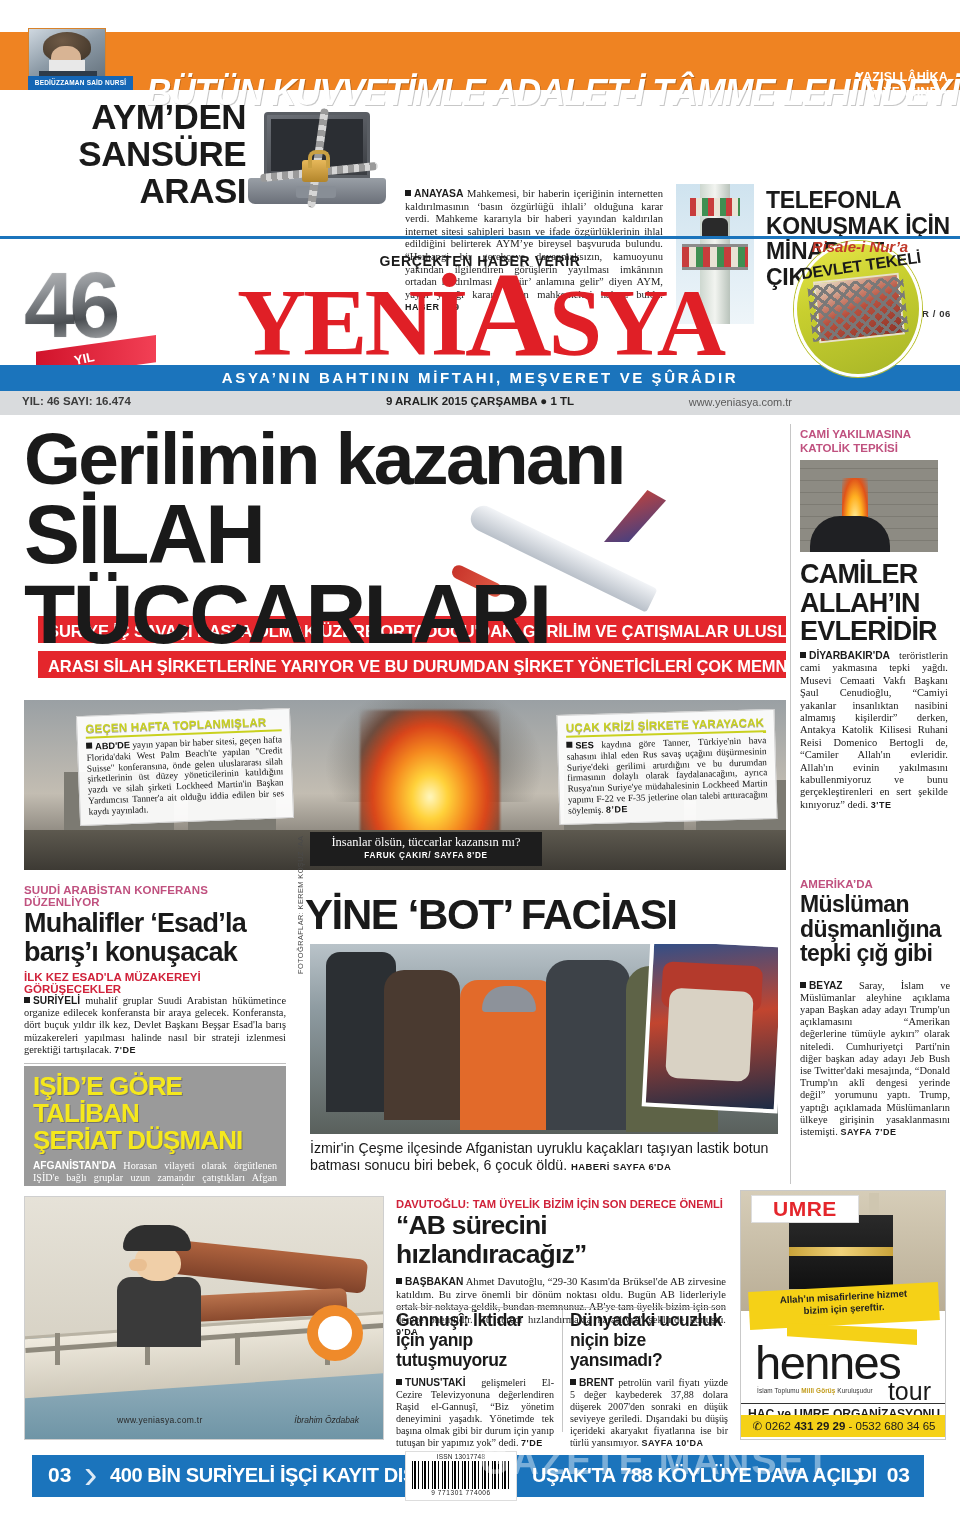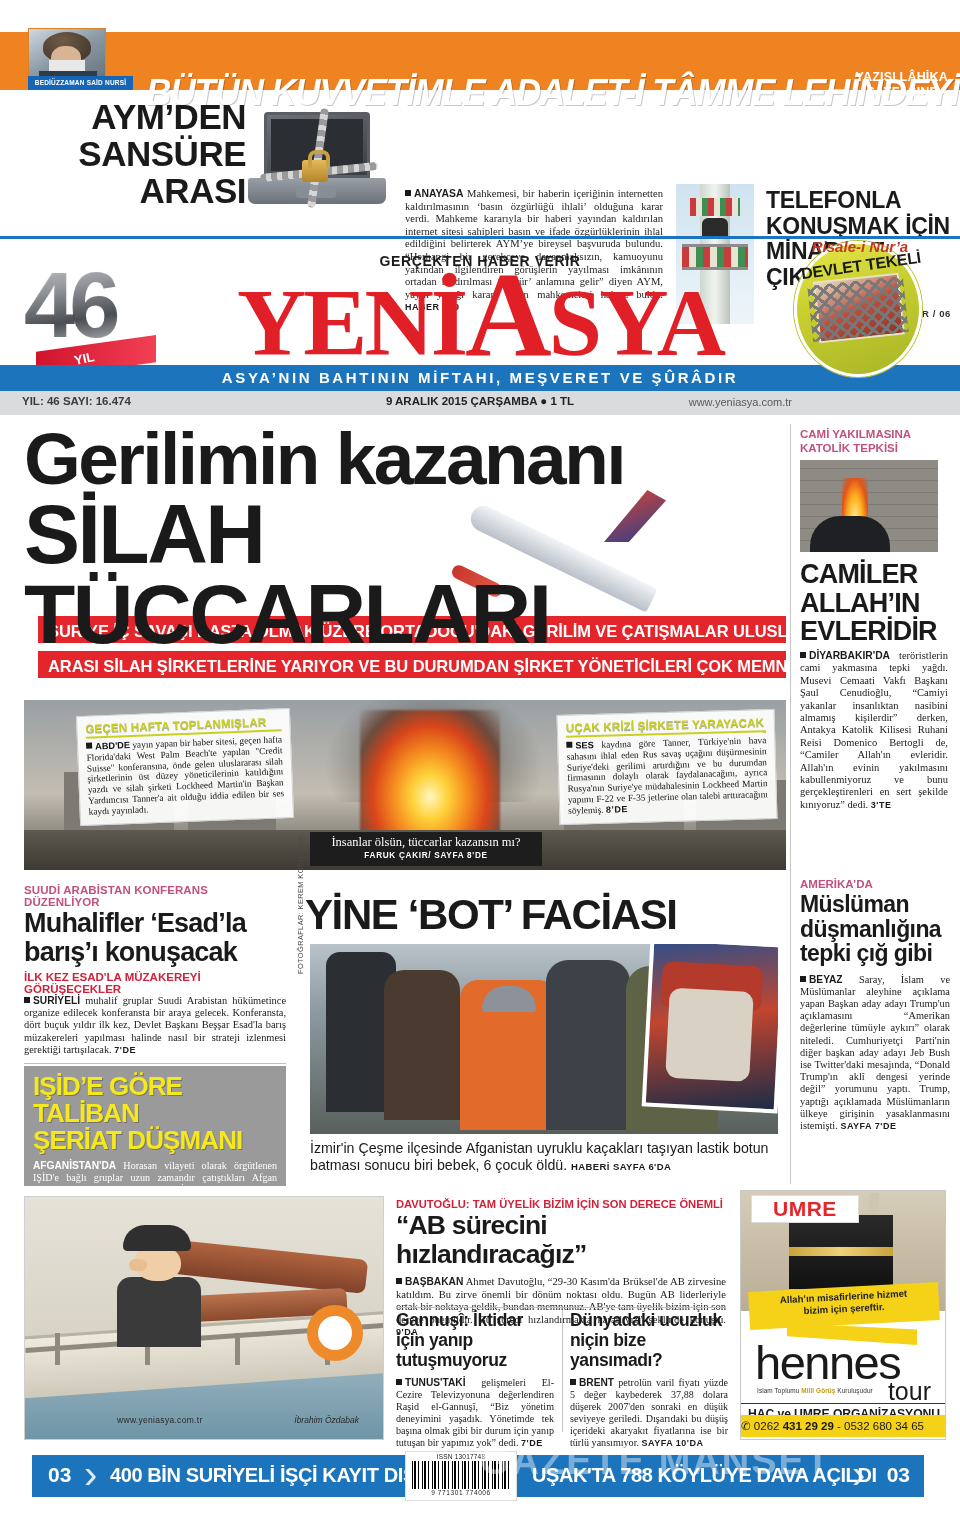--- a/index.html
+++ b/index.html
@@ -310,21 +310,21 @@
   .cami-photo .flame{ position:absolute; left:42px; top:18px; width:26px; height:60px;
     background:radial-gradient(ellipse at 50% 70%,#fff0a0,#ffb020 40%,#e0531a 70%, rgba(200,60,20,0) 100%);}
   .cami-photo .dark{ position:absolute; left:10px; bottom:0; width:80px; height:36px; background:#1f2023; border-radius:30px 30px 0 0;}
   #cami-body{ position:absolute; left:800px; top:650px; width:148px;
     font-family:"Liberation Serif",serif; font-size:10.5px; line-height:12.4px; text-align:justify;}
   #cami-body b{ font-family:"Liberation Sans",sans-serif; font-weight:800; font-size:10.3px;}
 
   #amerika{ position:absolute; left:800px; top:878px; width:150px; }
   #amerika .k{ font-weight:800; font-size:11.5px; color:#c0517f; }
   #amerika h2{ font-weight:700; font-size:23px; line-height:24.5px; letter-spacing:-0.6px; margin-top:2px;}
-  #amerika .body-serif{ margin-top:8px; font-size:10.4px; line-height:12.2px;}
+  #amerika .body-serif{ margin-top:14px; font-size:10.4px; line-height:12.2px;}
 
   
   .cartoon{
     position:absolute; left:24px; top:1196px; width:360px; height:244px; overflow:hidden;
     background:linear-gradient(180deg,#e6e2d8 0%,#d8d3c6 58%,#9fb4bd 58%,#7fa0ae 100%);
     border:1px solid #cfcfcf;
   }
   .cartoon .sea{ position:absolute; left:0; bottom:0; width:100%; height:92px;
     background:linear-gradient(180deg,#9fb8c4,#6f95a6);}
   .cartoon .deck{ position:absolute; left:-20px; bottom:54px; width:420px; height:62px;
@@ -379,21 +379,21 @@
     background:#f5d117; clip-path:polygon(0 0,100% 30%,100% 100%,0 60%);}
   .ad .hennes{ position:absolute; left:14px; top:148px; font-weight:400; font-size:47px;
     letter-spacing:-1.5px; color:#1a1a1a; line-height:48px;}
   .ad .tour{ position:absolute; right:14px; top:186px; font-size:25px; color:#1a1a1a;}
   .ad .assoc{ position:absolute; left:16px; top:196px; font-size:6.4px; color:#333; letter-spacing:.1px;}
   .ad .assoc b{ color:#c09a18; }
   .ad .hacumre{ position:absolute; left:0; top:212px; width:206px; text-align:center;
     font-weight:700; font-size:12.2px; letter-spacing:-0.1px;
     border-top:1px solid #333; border-bottom:1px solid #333; padding:3px 0;}
   .ad .phones{ position:absolute; left:0; bottom:2px; width:206px; height:22px; background:#f5d117;
-    text-align:left; font-size:11.5px; font-weight:400; line-height:22px;}
+    text-align:center; font-size:11.5px; font-weight:400; line-height:22px;}
   .ad .phones b{ font-weight:800; }
 
   
   .bottombar{ position:absolute; left:32px; top:1455px; width:892px; height:42px; background:#1b74bc; }
   .bottombar .num{ position:absolute; top:8px; color:#fff; font-weight:800; font-size:21px; }
   .bottombar .chev{ position:absolute; top:4px; width:20px; height:34px; }
   .bottombar .chev:before{ content:"›"; color:#fff; font-size:40px; line-height:30px; font-weight:300; opacity:.85;}
   .bottombar .t{ position:absolute; top:9px; color:#fff; font-weight:800; font-size:20px; letter-spacing:-0.4px; white-space:nowrap;}
   .isbn{
     position:absolute; left:405px; top:1451px; width:112px; height:50px; background:#fff;

